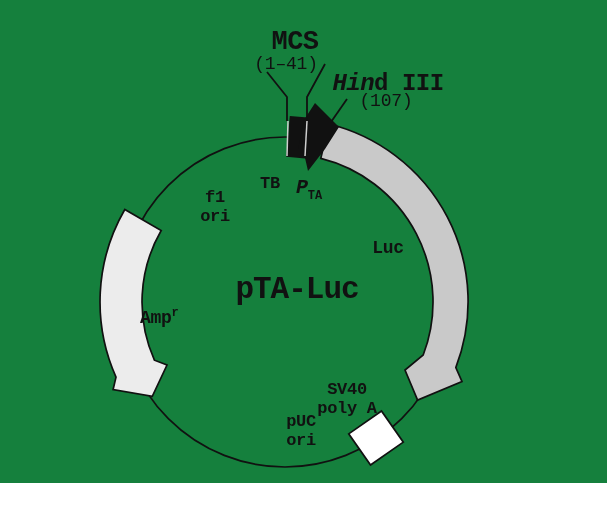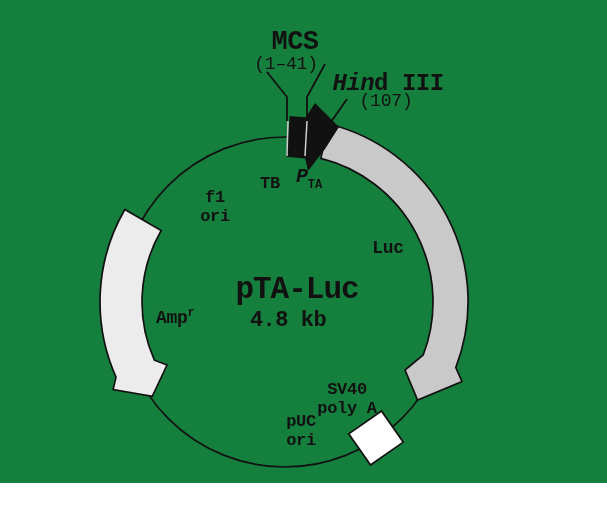--- a/index.html
+++ b/index.html
@@ -68,30 +68,29 @@
   </div>
   <div class="lbl ctr coord" style="left:386px;top:92px;">(107)</div>
 
   <div class="lbl ctr gene" style="left:270px;top:138px;margin-top:37px;">TB</div>
 
   <div class="lbl ctr gene two-line" style="left:215px;top:156px;margin-top:32px;">
     <div>f1</div>
     <div>ori</div>
   </div>
 
-  <div class="lbl" style="left:296px;top:167px;">
+  <div class="lbl" style="left:296px;top:178px;">
     <span class="pta-p">P</span><span class="pta-sub">TA</span>
   </div>
 
   <div class="lbl ctr gene" style="left:388px;top:239px;font-size:18px;">Luc</div>
 
   <div class="lbl ctr title-name" style="left:297px;top:274px;">pTA-Luc</div>
-  <div class="lbl ctr title-size" style="left:288px;top:310px;">4.8 kb</div>
 
-  <div class="lbl gene" style="left:156px;top:309px;font-size:18px;">
+  <div class="lbl gene" style="left:140px;top:309px;font-size:18px;">
     <span>Amp</span><span class="amp-sup">r</span>
   </div>
 
   <div class="lbl ctr gene two-line" style="left:347px;top:380px;">
     <div>SV40</div>
     <div>poly A</div>
   </div>
 
   <div class="lbl ctr gene two-line" style="left:301px;top:412px;">
     <div>pUC</div>

